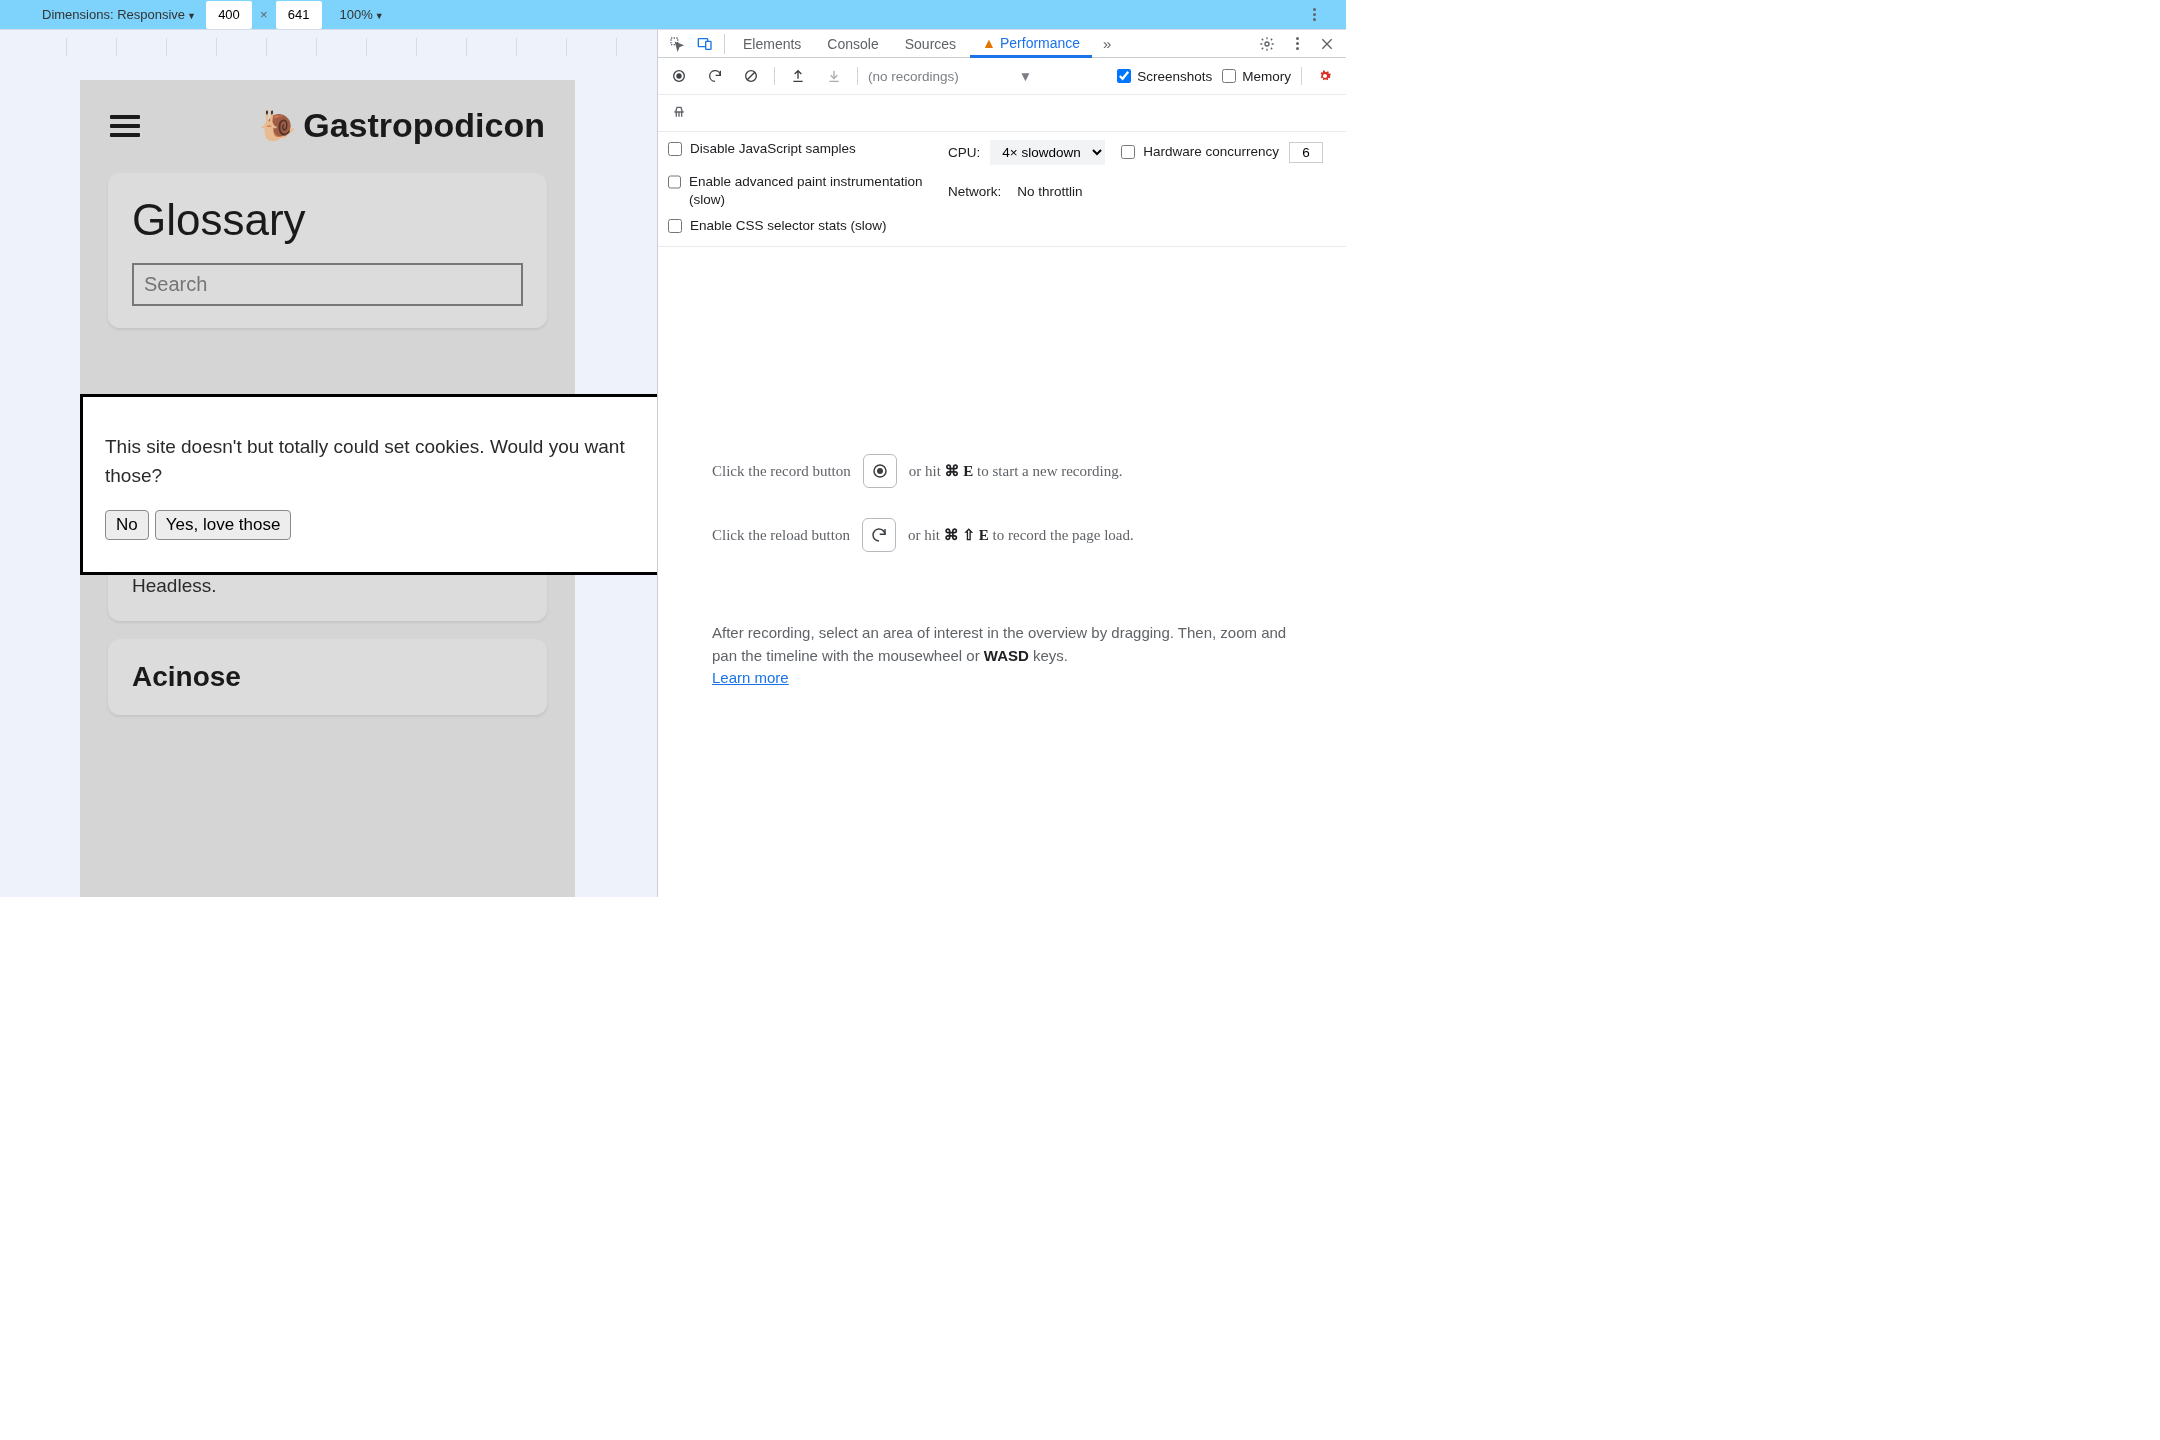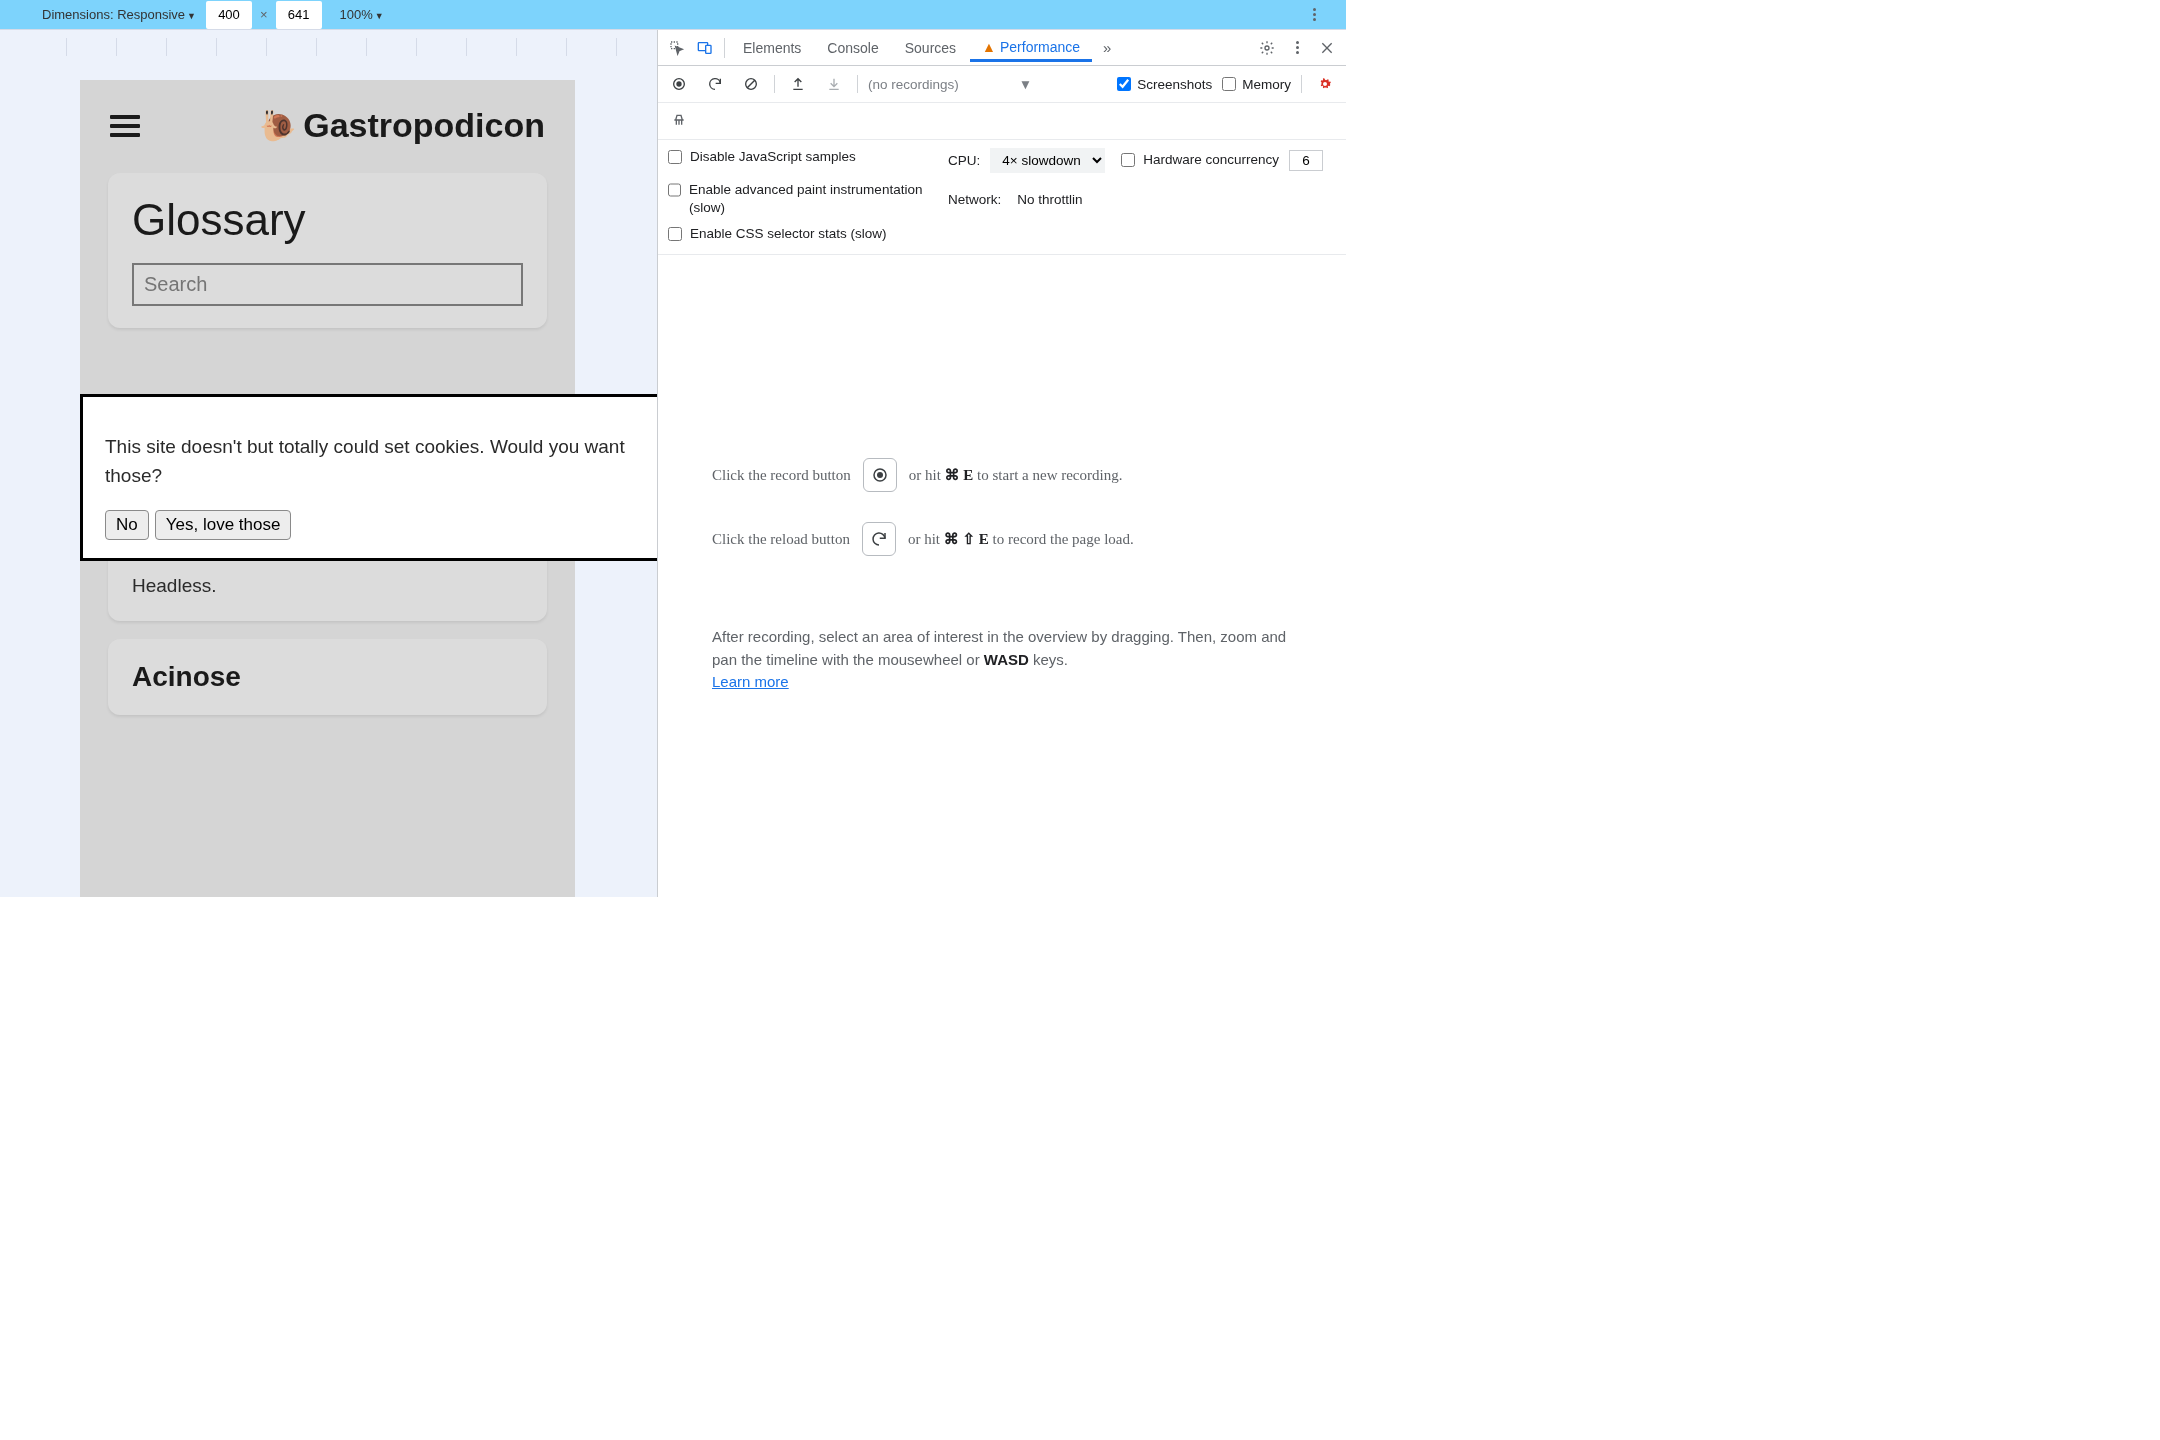--- a/index.html
+++ b/index.html
@@ -106,42 +106,42 @@
 .card h2 { font-size: 28px; font-weight:800; color:#1a1a1a; }
 .card.entry p { margin-top: 10px; }
 
 
 .cookie-dialog {
   position:absolute;
   left: 80px; top: 364px;
   width: 586px;
   background:#fff;
   border: 3px solid #000;
-  padding: 36px 22px 18px 22px;
+  padding: 36px 22px 32px 22px;
   z-index: 50;
 }
 .cookie-dialog p { font-size: 19px; color:#2a2a2a; line-height:1.5; }
 .cookie-dialog .buttons { margin-top: 20px; display:flex; gap:6px; }
 .cookie-dialog button {
   font-size: 17px; padding: 4px 10px;
   background:#ededed; border:1px solid #8a8a8a; border-radius:4px;
   cursor:pointer;
 }
 
 
 .devtools {
   flex: 1;
   border-left: 1px solid #cacdd1;
   display:flex; flex-direction:column;
   background:#fff;
   font-size: 13.5px;
   color:#202124;
 }
 .dt-tabbar {
-  height: 36px;
+  height: 28px;
   display:flex; align-items:center;
   border-bottom: 1px solid #cacdd1;
   gap: 2px;
   padding: 0 6px;
 }
 .dt-icon-btn {
   width:26px; height:26px;
   display:flex; align-items:center; justify-content:center;
   color:#5f6368; cursor:pointer; border-radius:3px;
 }

